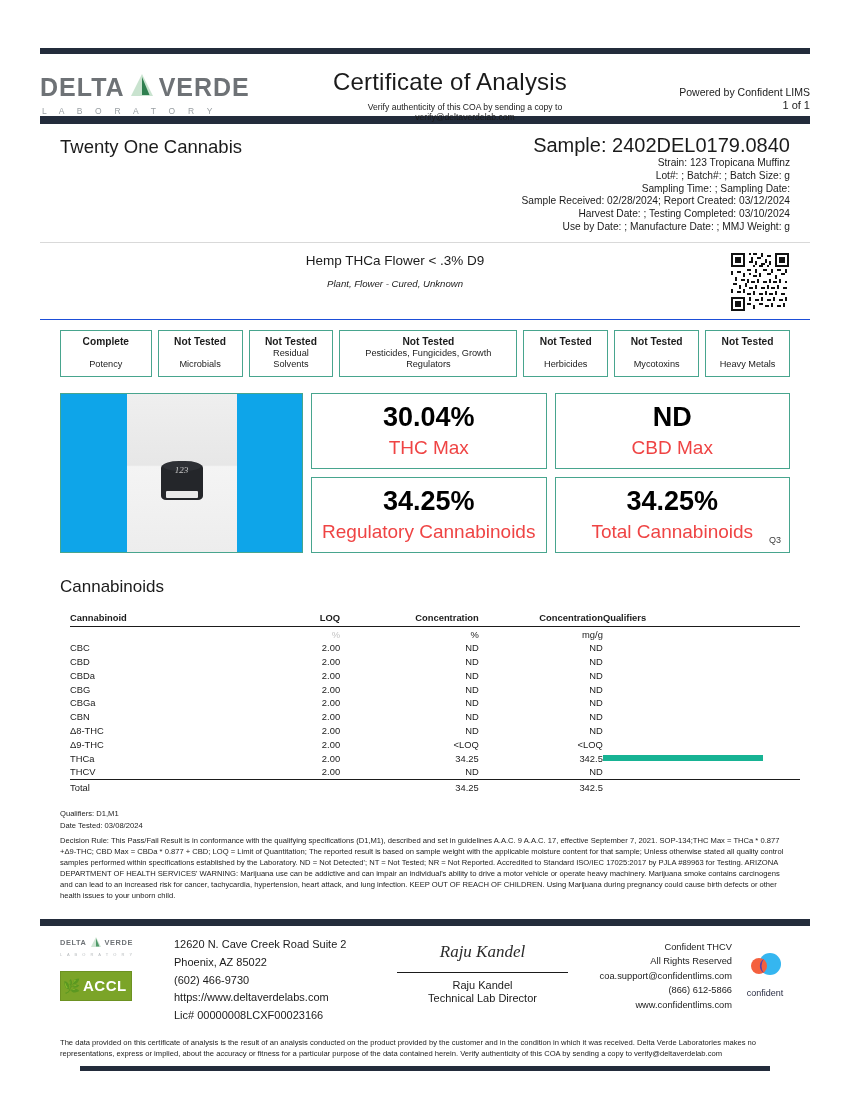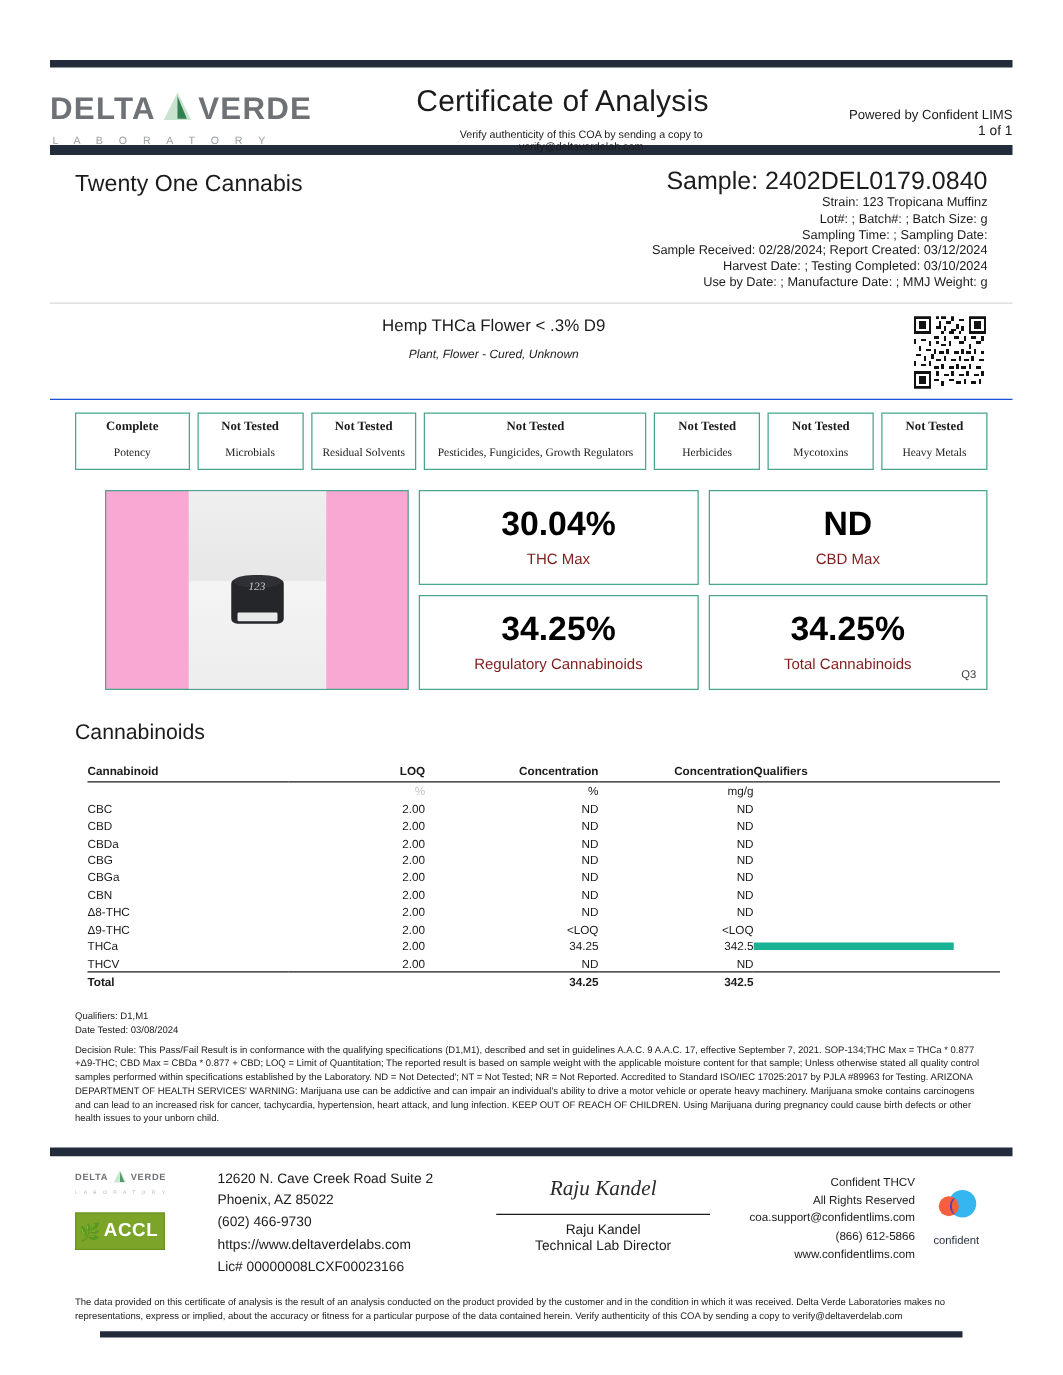--- a/index.html
+++ b/index.html
@@ -58,30 +58,29 @@
   .product-sub { font-size: 9.6px; color: #1b1b1b; margin-top: 10px; line-height: 1.35; font-style: italic; }
   .qr { width: 60px; height: 58px; }
 
   
   .status-row { display: flex; gap: 6px; padding: 10px 20px 10px 20px; }
   .status-box {
     border: 1.6px solid #48a58e; background: #fff;
     padding: 5px 6px 6px 6px; text-align: center;
     display: flex; flex-direction: column; justify-content: space-between;
     min-height: 46px;
-    font-family: Liberation Serif, serif;
   }
   .status-state { font-size: 10.2px; font-weight: bold; color: #1b1b1b; line-height: 1.2; }
   .status-label { font-size: 9.2px; color: #1b1b1b; line-height: 1.2; }
 
   
   .summary-row { display: flex; gap: 8px; padding: 6px 20px 12px 20px; }
   .photo-box {
-    width: 243px; border: 1.6px solid #48a58e; background: #f9a8d4;
-    display: flex; align-items: center; justify-content: center; height: 160px; margin-left: 24px;
+    width: 243px; border: 1.6px solid #48a58e; background: #0ea5e9;
+    display: flex; align-items: center; justify-content: center; height: 160px;
   }
   .photo-inner {
     width: 110px; height: 158px;
     background: linear-gradient(180deg,#efefef 0%,#e7e7e7 45%,#f4f4f4 46%,#ededed 100%);
     position: relative;
   }
   .jar {
     position: absolute; left: 50%; top: 56%; transform: translate(-50%,-50%);
     width: 42px; height: 36px; background: #24262a; border-radius: 5px/4px;
   }
@@ -97,38 +96,38 @@
     position:absolute; bottom:2px; left:5px; right:5px; height:7px;
     background:#e9e9e9; border-radius:1px;
   }
   .metrics { flex: 1; display: grid; grid-template-columns: 1fr 1fr; gap: 8px; }
   .metric {
     border: 1.6px solid #48a58e; background: #fff;
     display: flex; flex-direction: column; align-items: center; justify-content: center;
     position: relative; height: 76px;
   }
   .metric-value { font-size: 27px; font-weight: bold; color: #000; line-height: 1.05; }
-  .metric-label { font-size: 12px; color: #7f1d1d; margin-top: 6px; }
+  .metric-label { font-size: 19px; color: #ef4444; margin-top: 6px; }
   .metric-badge { position: absolute; right: 8px; bottom: 7px; font-size: 9px; color: #3b3b3b; }
 
   
   .section { padding: 6px 20px 0 20px; }
   .section-title { font-size: 17px; color: #1b1b1b; padding: 6px 0 14px 0; }
   table.cann { width: 100%; border-collapse: collapse; margin-left: 10px; }
   table.cann th, table.cann td { font-size: 9.4px; padding: 1.4px 0; color: #1b1b1b; }
   table.cann th { font-weight: bold; border-bottom: 1.2px solid #1b1b1b; padding-bottom: 3px; }
   .c-name { text-align: left; width: 22%; }
   .c-loq  { text-align: right; width: 15%; color: #b0b0b0; }
   .c-pct  { text-align: right; width: 19%; }
   .c-mg   { text-align: right; width: 17%; }
   .c-qual { text-align: left; width: 27%; padding-left: 26px; position: relative; }
   th.c-loq { color: #b0b0b0; }
   .unit-row td { color: #1b1b1b; }
   .unit-row td.c-loq { color: #c3c3c3; }
-  tr.total-row td { font-weight: bold; border-top: 1.2px solid #1b1b1b; padding-top: 2px; }
+  tr.total-row td { font-weight: normal; border-top: 1.2px solid #1b1b1b; padding-top: 2px; }
   .qbar { display:block; height: 6px; background: #17b394; width: 160px; }
 
   
   .notes { padding: 14px 20px 0 20px; }
   .note-sm { font-size: 7.6px; color: #1b1b1b; line-height: 1.5; }
   .note-sm.tight { line-height: 1.45; }
   .notes-block { margin-top: 4px; }
 
   
   .footbar { height: 7px; background: #232c3b; margin-top: 18px; }

